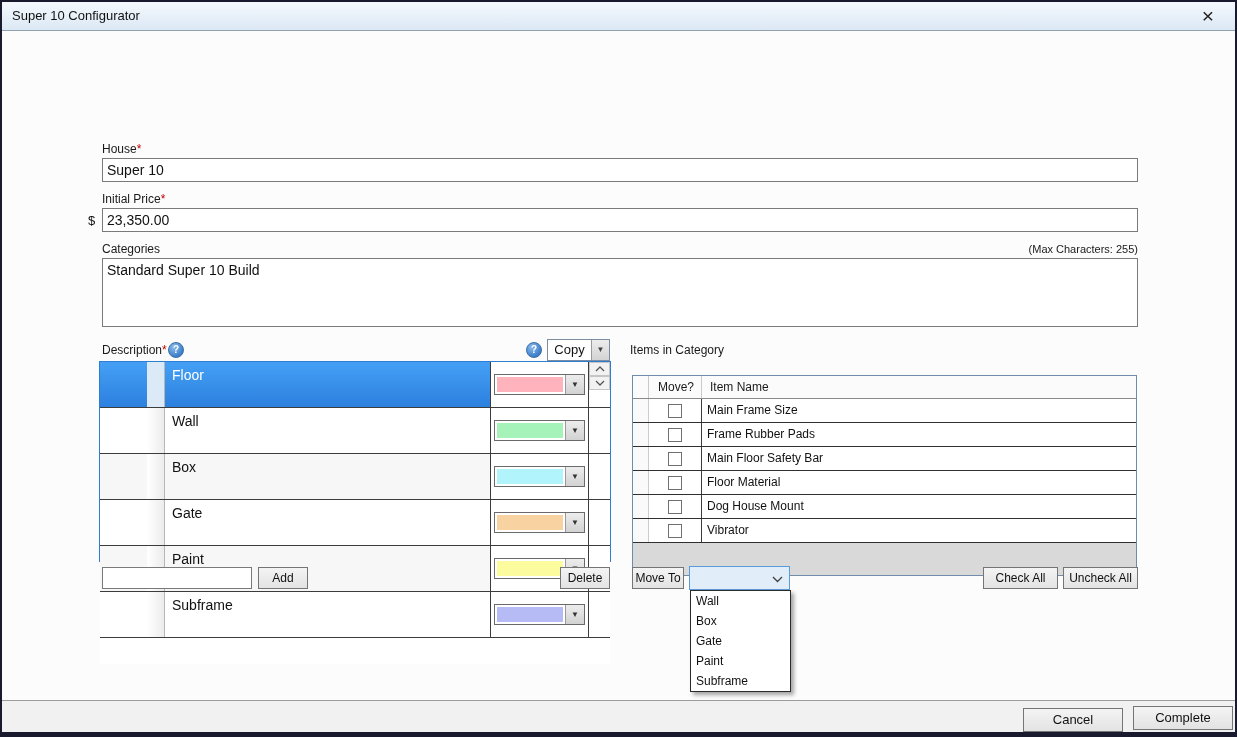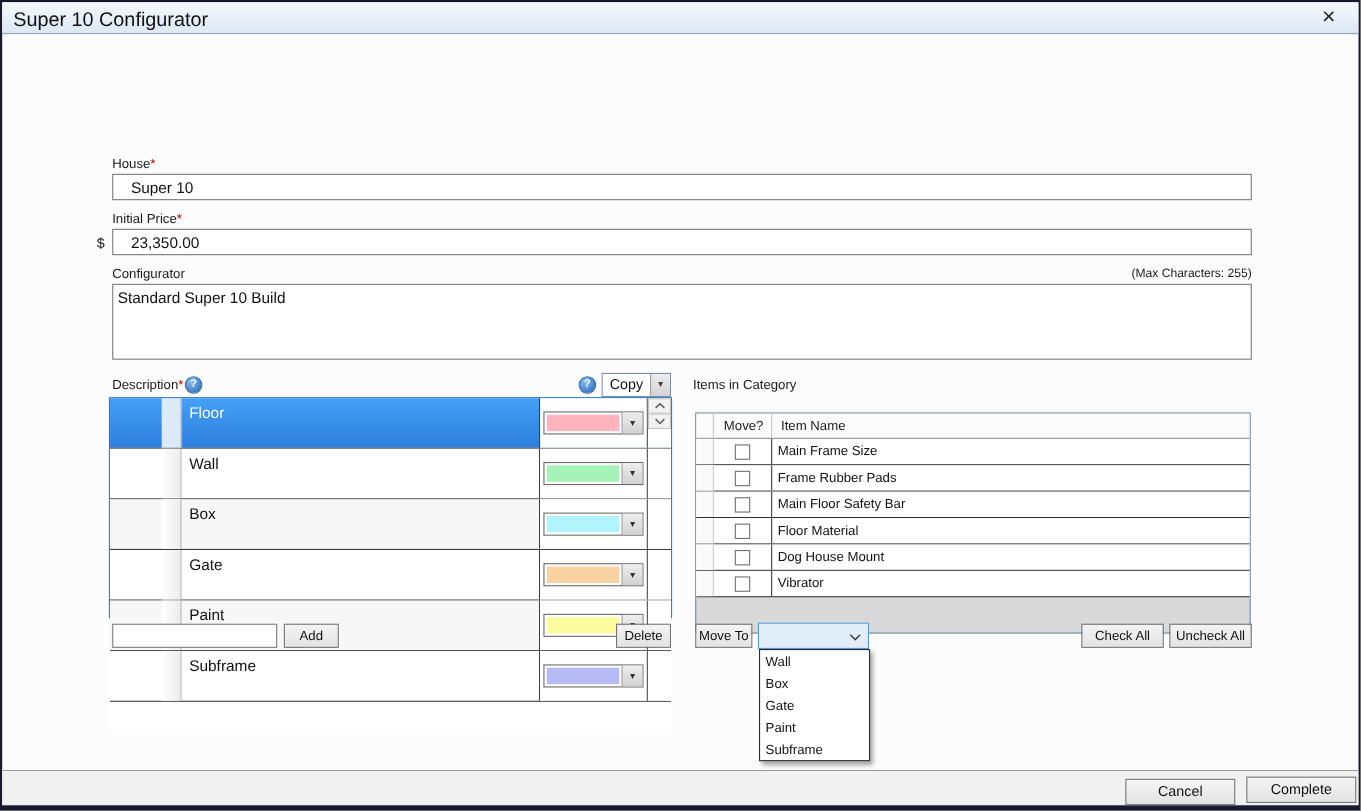--- a/index.html
+++ b/index.html
@@ -11,31 +11,31 @@
     border:2px solid #1a1a2e; border-bottom-width:5px;
     background:#fcfcfc; overflow:hidden;
   }
 
   
   #titlebar {
     position:absolute; left:0; top:0; right:0; height:29px;
     background:linear-gradient(#f4f9fe,#dce8f5);
     border-bottom:1px solid #93a0ad;
   }
-  #titlebar .title { position:absolute; left:10px; top:6px; font-size:18px; color:#111; }
+  #titlebar .title { position:absolute; left:10px; top:6px; font-size:13px; color:#111; }
   #titlebar .close { position:absolute; right:14px; top:1px; width:26px; height:26px;
     font-size:21px; color:#222; text-align:center; line-height:26px; cursor:default; }
 
   
   .lbl { position:absolute; font-size:12px; color:#1a1a1a; }
   .req { color:#c00000; }
   .note { position:absolute; font-size:11px; color:#1a1a1a; }
   .field {
     position:absolute; border:1px solid #7a7a7a; background:#fff;
-    font-family:inherit; font-size:14px; color:#111; padding:0 16px; outline:none;
+    font-family:inherit; font-size:14px; color:#111; padding:0 4px; outline:none;
   }
   textarea.field { resize:none; padding:3px 4px; line-height:16px; }
   .currency { position:absolute; font-size:13px; color:#111; }
 
   
   .btn {
     position:absolute; border:1px solid #757575;
     background:linear-gradient(#f4f4f4,#e3e3e3);
     font-family:inherit; font-size:12px; color:#111; text-align:center; cursor:default;
   }
@@ -122,21 +122,21 @@
     <span>House</span><span class="req">*</span>
   </div>
   <input class="field" style="left: 100px; top: 156px; width: 1036px; height: 24px;" value="Super 10">
 
   <div class="lbl" style="left:100px; top:190px;">
     <span>Initial Price</span><span class="req">*</span>
   </div>
   <span class="currency" style="left:86px; top:211px;">$</span>
   <input class="field" style="left: 100px; top: 206px; width: 1036px; height: 24px;" value="23,350.00">
 
-  <div class="lbl" style="left:100px; top:240px;">Configurator</div>
+  <div class="lbl" style="left:100px; top:240px;">Categories</div>
   <div class="note" style="left:936px; top:241px; width:200px; text-align:right;">(Max Characters: 255)</div>
   <textarea class="field" style="left: 100px; top: 256px; width: 1036px; height: 69px;">Standard Super 10 Build</textarea>
 
   <div class="lbl" style="left:100px; top:341px;">
     <span>Description</span><span class="req">*</span>
   </div>
   <div class="help" style="left:166px; top:340px;">?</div>
   <div class="help" style="left:524px; top:340px;">?</div>
   <div id="copy-btn">
     <div class="copy-main">Copy</div>

